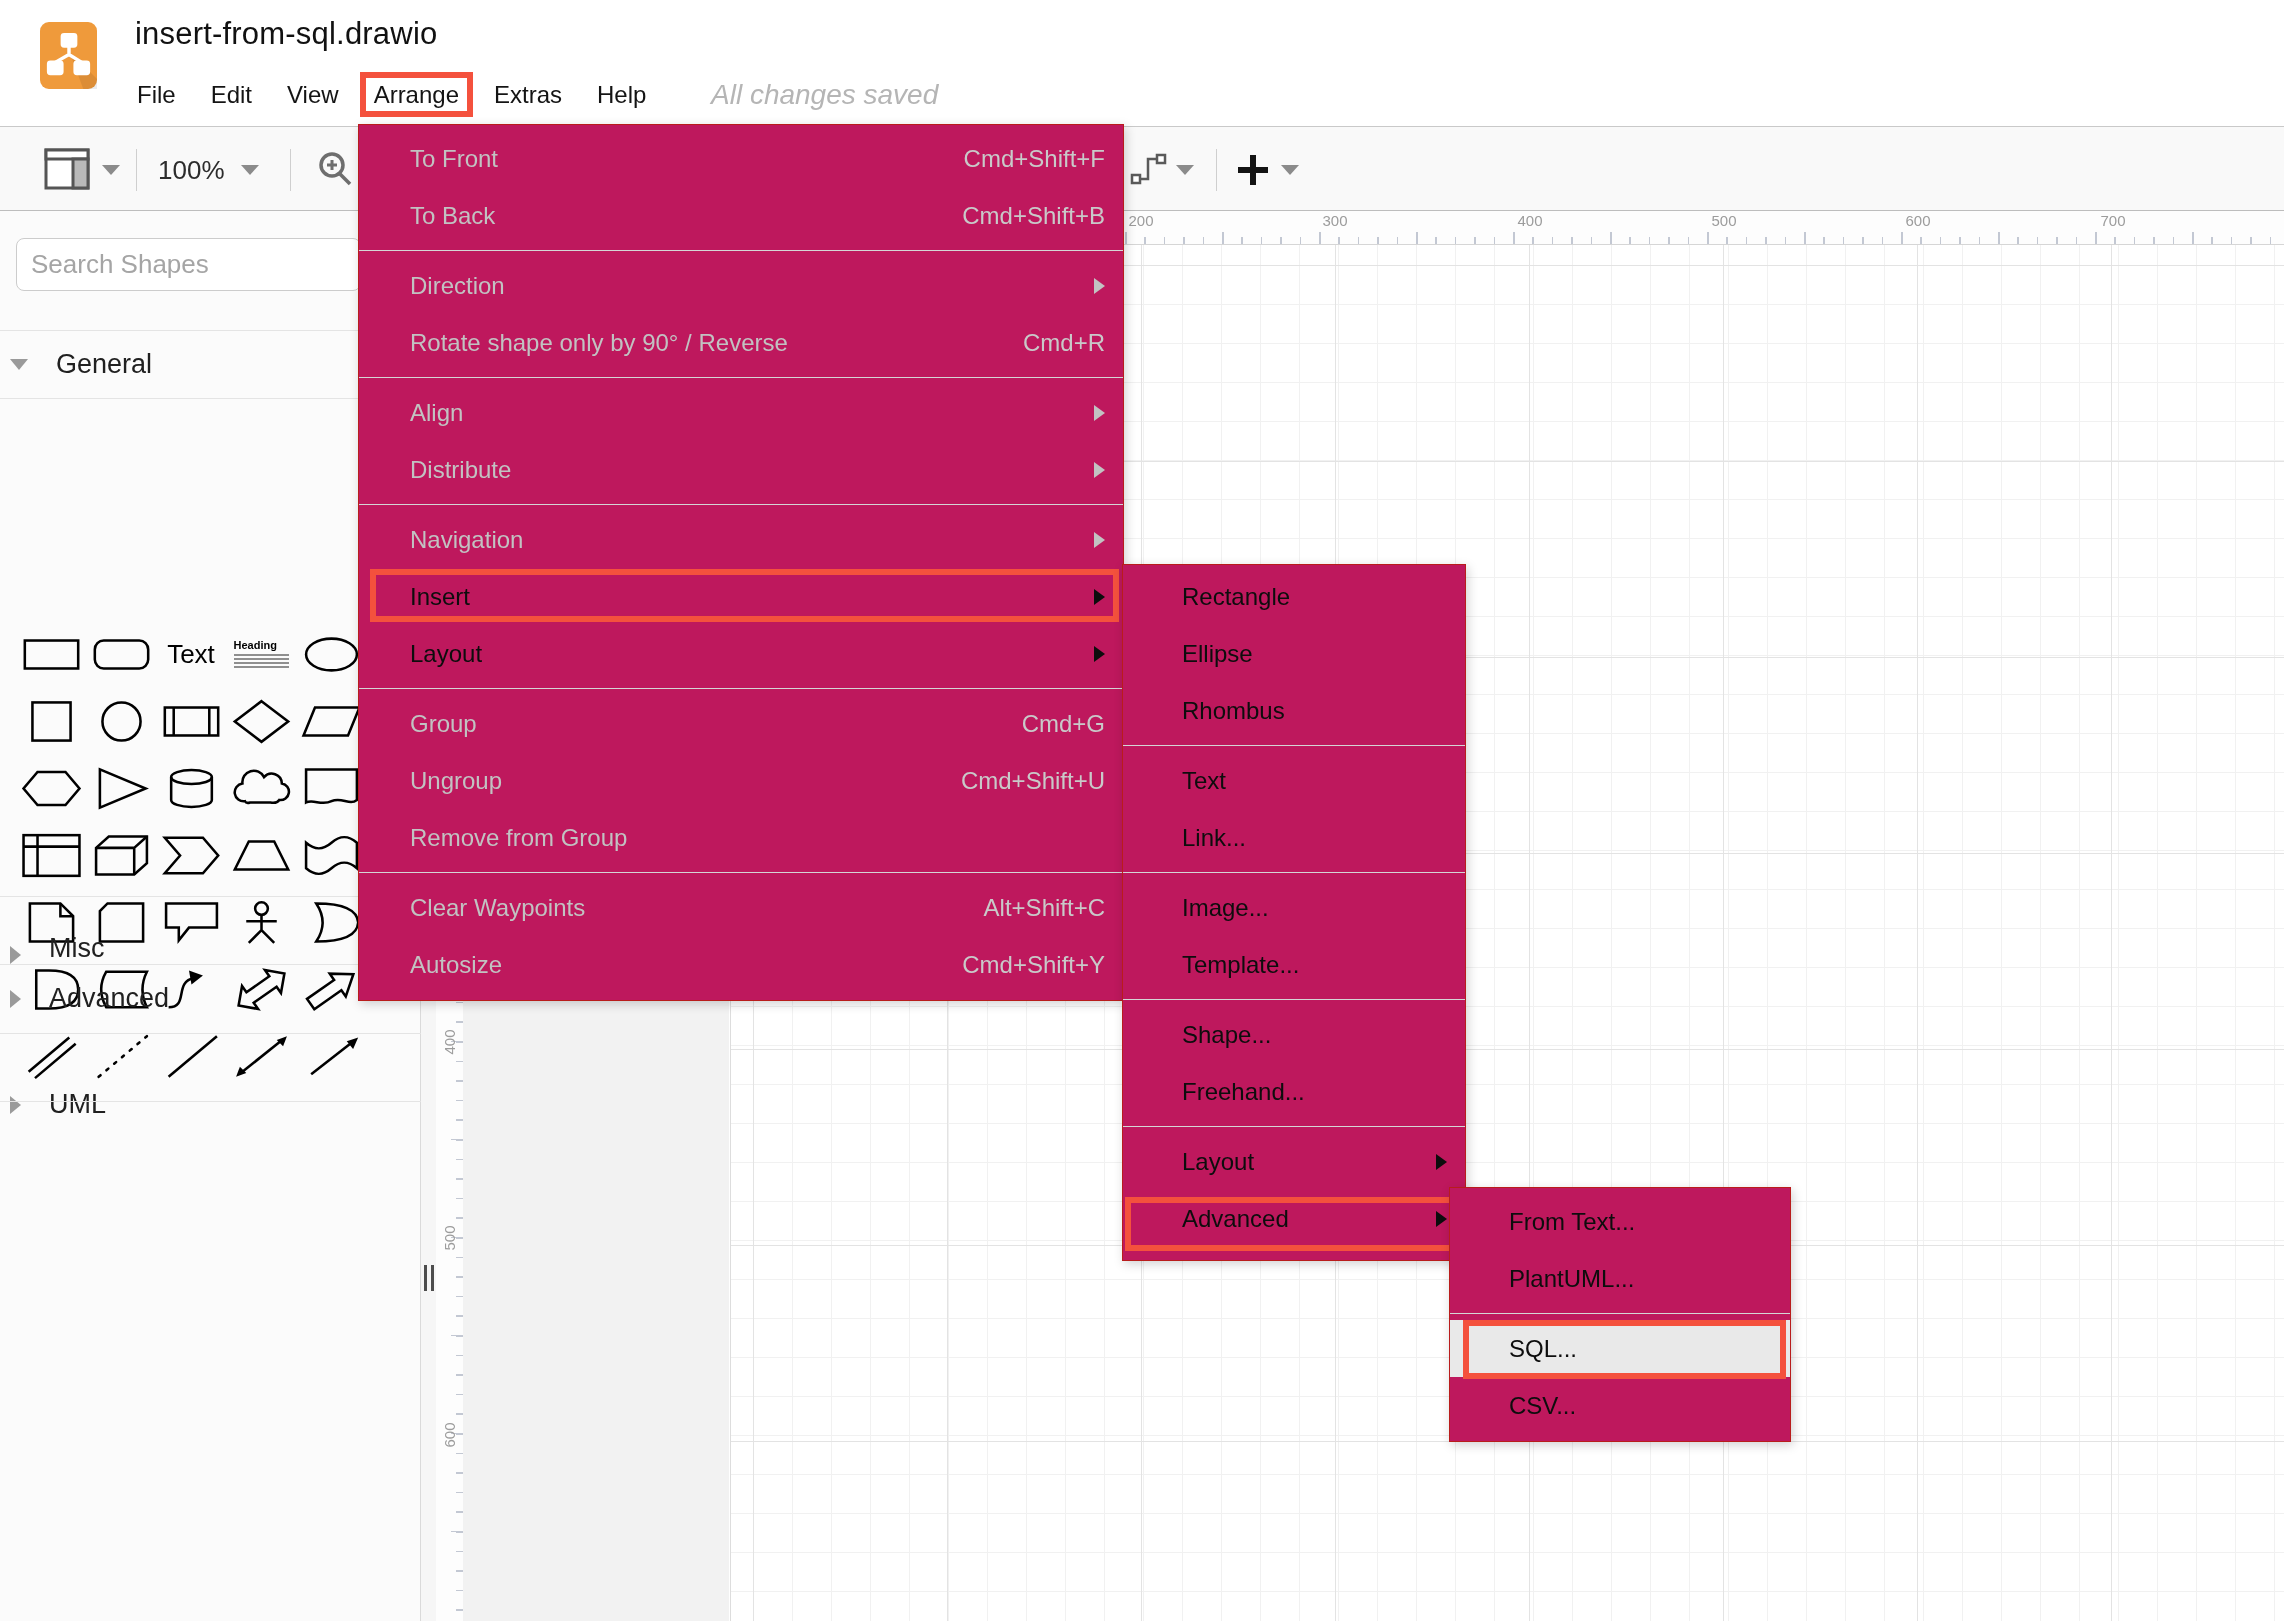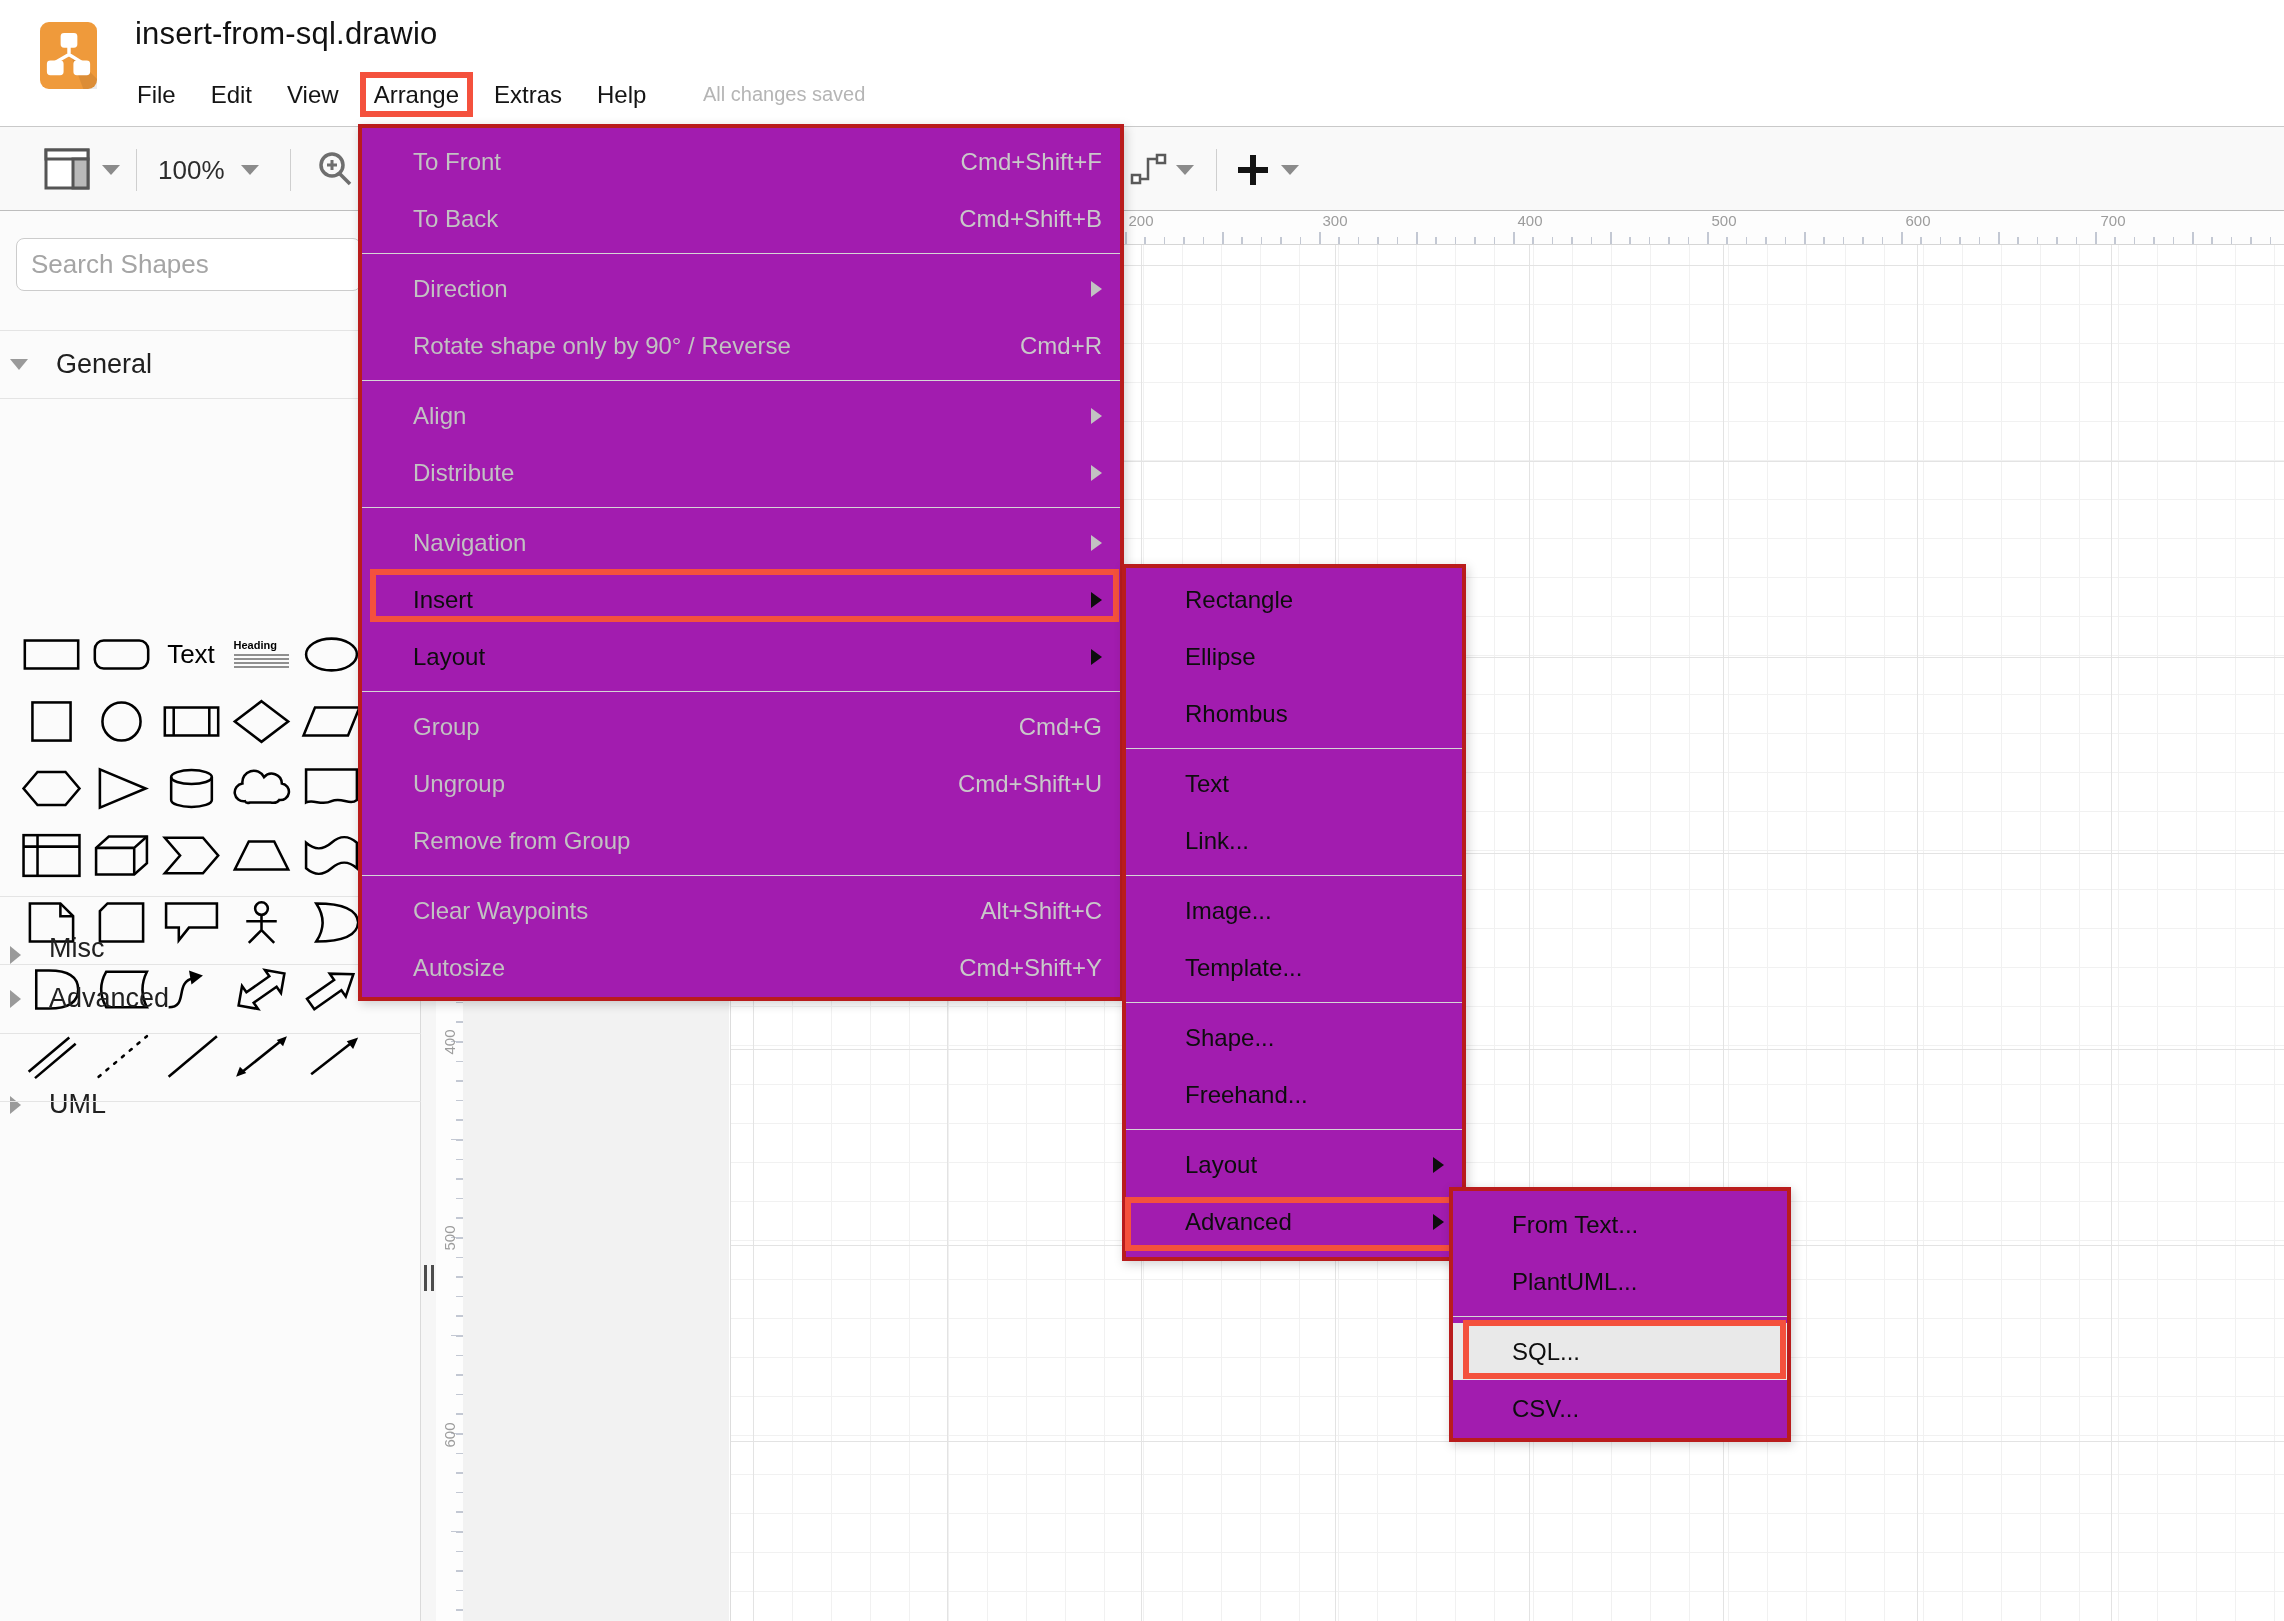--- a/index.html
+++ b/index.html
@@ -7,21 +7,21 @@
   body { font-family:"Liberation Sans", sans-serif; background:#fff; position:relative; overflow:hidden; }
   #stage { position:absolute; inset:0; width:2285px; height:1622px; }
 
   
   #header { position:absolute; left:0; top:0; width:2285px; height:126px; background:#fff; }
   #logo { position:absolute; left:40px; top:22px; width:57px; height:67px; }
   #doc-title { position:absolute; left:135px; top:16px; font-size:31px; font-weight:500; color:#111; letter-spacing:0.2px; }
   #menubar { position:absolute; left:137px; top:72px; height:45px; display:flex; gap:35px; align-items:center; }
   .mb-item { font-size:24px; color:#141414; line-height:45px; display:inline-block; position:relative; cursor:default; }
   .mb-item.boxed::after { content:""; position:absolute; inset:0px -14px; border:6px solid var(--red); }
-  #save-status { font-size:20px; color:#b5b5b5; margin-left:10px; line-height:45px; }
+  #save-status { font-size:28px; color:#b5b5b5; margin-left:18px; line-height:45px;font-style:italic; }
 
   
   #toolbar { position:absolute; left:0; top:126px; width:2285px; height:85px; background:#f9f9f9; border-top:1px solid #c9c9c9; border-bottom:1px solid #bdbdbd; }
   .tb-sep { position:absolute; top:22px; width:1px; height:42px; background:#cfcfcf; }
   .caret { width:0; height:0; border-left:9px solid transparent; border-right:9px solid transparent; border-top:10px solid #8b8b8b; display:inline-block; }
   #zoom-label { position:absolute; left:158px; top:28px; font-size:26px; color:#2c2c2c; }
   .tb-item { position:absolute; }
 
   
   #sidebar { position:absolute; left:0; top:211px; width:421px; height:1411px; background:#fbfbfb; border-right:1px solid #dadada; }
@@ -59,21 +59,21 @@
   #page { position:absolute; left:730px; top:245px; width:1555px; height:1377px; background:#fff; border-left:1px solid #ddd;
     background-image:
       linear-gradient(#e3e3e3 1px, transparent 1px),
       linear-gradient(90deg, #e3e3e3 1px, transparent 1px),
       linear-gradient(#f1f1f1 1px, transparent 1px),
       linear-gradient(90deg, #f1f1f1 1px, transparent 1px);
     background-size:194px 196px, 194px 196px, 39px 39px, 39px 39px;
     background-position:22px 20px; }
 
   
-  .menu { position:absolute; background:#a21caf; border:4px solid #b91c1c; box-shadow:2px 3px 10px rgba(0,0,0,.18); }
+  .menu { position:absolute; background:#be185d; border:1px solid #b91c1c; box-shadow:2px 3px 10px rgba(0,0,0,.18); }
   #arrange-menu { left:358px; top:124px; width:766px; height:877px; padding:5px 0 6px; z-index:10; }
   #insert-submenu { left:1122px; top:564px; width:344px; height:697px; padding:3px 0 11px; z-index:20; }
   #advanced-submenu { left:1449px; top:1187px; width:342px; height:255px; padding:5px 0 4px; z-index:30; }
   .mi { height:57px; display:flex; align-items:center; padding:0 18px 0 51px; font-size:24px; color:#0d0d0d; cursor:pointer; }
   #insert-submenu .mi, #advanced-submenu .mi { padding-left:59px; }
   .mi.disabled { color:#c2c2c2; cursor:default; }
   .mi.highlight { background:#e9e9e9; }
   .mi-label { flex:0 0 auto; white-space:nowrap; }
   .mi-right { margin-left:auto; display:flex; align-items:center; gap:8px; }
   .mi-shortcut { font-size:24px; color:#c9c9c9; white-space:nowrap; }

